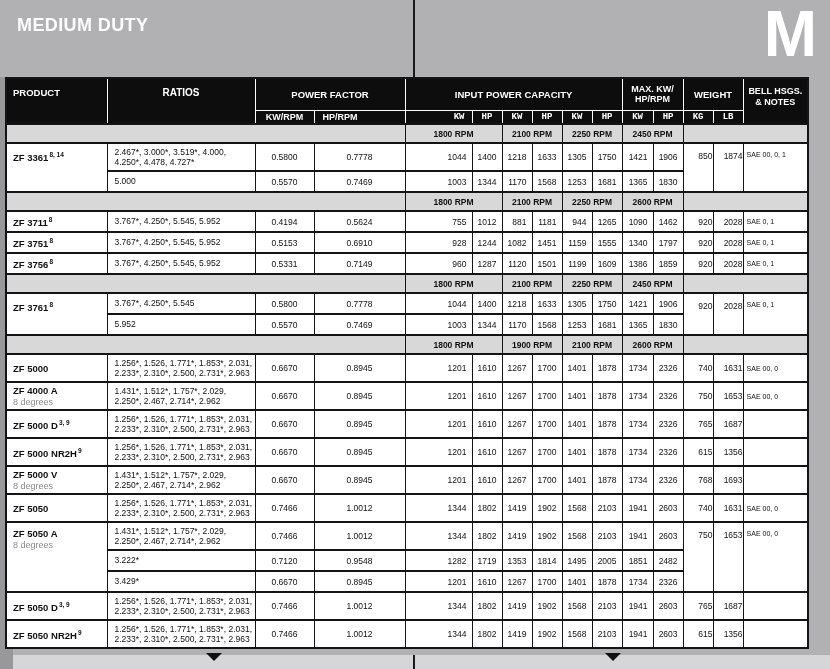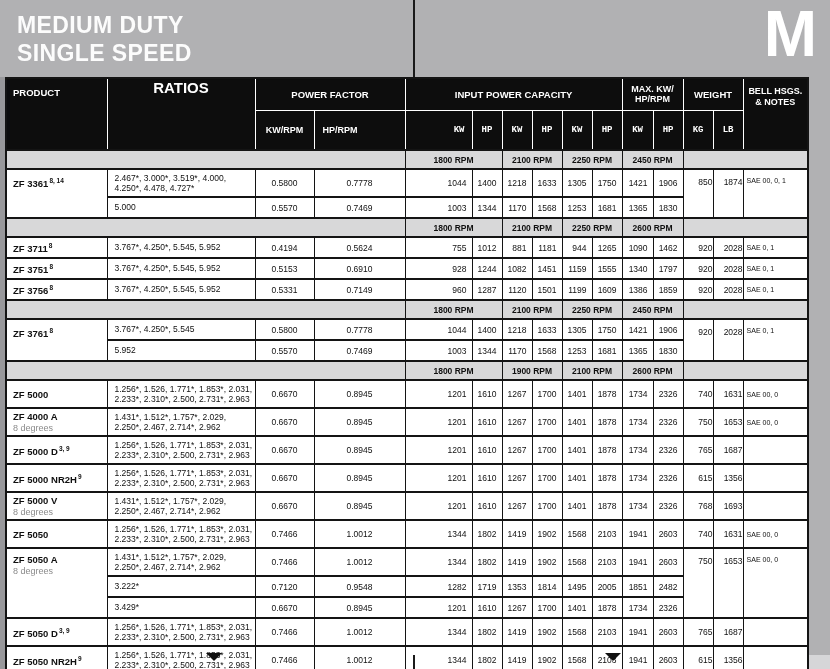--- a/index.html
+++ b/index.html
@@ -23,43 +23,43 @@
   .divider-top {
     position: absolute; left: 413px; top: 0; width: 2px; height: 77px;
     background: #1a1a1a;
   }
   .divider-bottom {
     position: absolute; left: 413px; top: 655px; width: 2px; height: 14px;
     background: #1a1a1a; z-index: 4;
   }
   .page-title {
     position: absolute; left: 17px; top: 11px;
-    color: #fcfcfc; font-size: 23px; font-weight: bold;
+    color: #fcfcfc; font-size: 18px; font-weight: bold;
     line-height: 28px; letter-spacing: 0.4px;
   }
   .tab-letter {
     position: absolute; right: 13px; top: 2px;
     color: #ffffff; font-size: 64px; font-weight: bold; line-height: 64px;
   }
   table.spec {
     position: absolute; left: 5px; top: 77px; width: 803px;
     border-collapse: collapse; table-layout: fixed;
     background: #ffffff; z-index: 2;
     border: 2px solid #141414;
   }
   thead tr.hmain { height: 32px; }
-  thead tr.hunits { height: 40px; padding-left: 17px; }
+  thead tr.hunits { height: 14px; padding-left: 17px; }
   thead td {
     background: #0d0d0d; color: #ffffff;
     border: 1.5px solid #ffffff;
     font-weight: bold; text-align: center; vertical-align: middle;
     padding: 0; overflow: hidden;
   }
   td.h-product { font-size: 9.5px; text-align: left; vertical-align: top; padding: 8px 0 0 6px; }
-  td.h-ratios  { font-size: 15px; vertical-align: top; }
+  td.h-ratios  { font-size: 10px; vertical-align: top; padding-top: 8px; }
   td.h-pf, td.h-input, td.h-weight { font-size: 9.5px; }
   td.h-maxkw { font-size: 9px; line-height: 10.5px; }
   td.h-bell  { font-size: 9px; line-height: 11px; vertical-align: top; padding-top: 7px; }
   td.h-kwrpm { font-size: 9px; }
   td.h-hprpm { font-size: 9px; text-align: left; padding-left: 8px; }
   td.h-unit  { font-size: 9px; font-family: Liberation Mono, monospace; }
   td.h-kw-first { text-align: right; padding-right: 7px; }
 
   tbody td {
     border: 1px solid #141414;
@@ -98,21 +98,20 @@
 </style>
 </head>
 <body>
 
 <div class="page">
 
   <div class="divider-top"></div>
 
   <div class="page-title">
     <div>MEDIUM DUTY</div>
-    <div>SINGLE SPEED</div>
   </div>
 
   <div class="tab-letter">M</div>
 
   <table class="spec">
     <colgroup>
       <col style="width:101px">
         <col style="width:148px">
       <col style="width:59px">
         <col style="width:91px">

